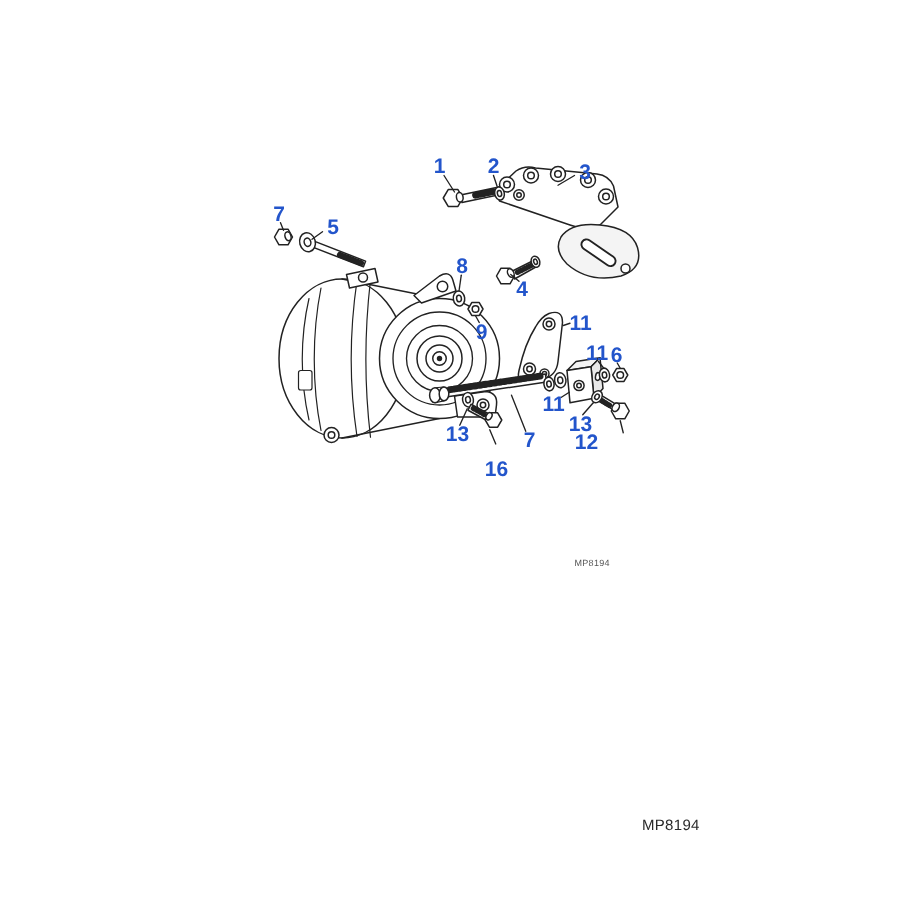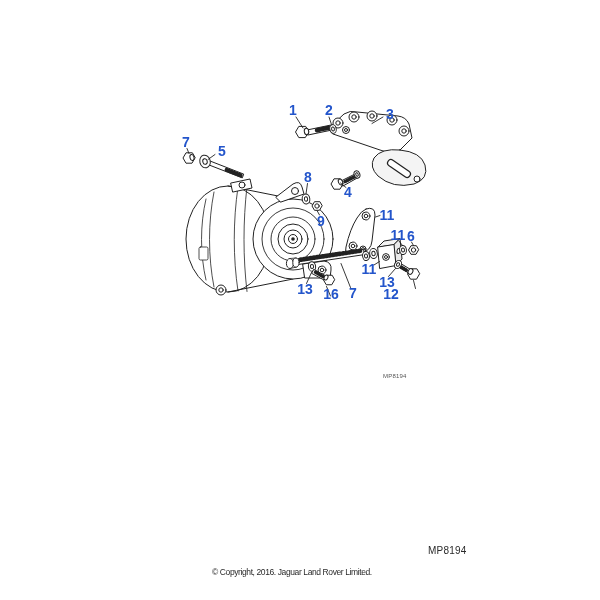--- a/index.html
+++ b/index.html
@@ -206,21 +206,20 @@
   <div class="callout" style="left:222px;top:151px">5</div>
   <div class="callout" style="left:308px;top:177px">8</div>
   <div class="callout" style="left:348px;top:192px">4</div>
   <div class="callout" style="left:321px;top:221px">9</div>
   <div class="callout" style="left:387px;top:215px">11</div>
   <div class="callout" style="left:398px;top:235px">11</div>
   <div class="callout" style="left:411px;top:236px">6</div>
   <div class="callout" style="left:369px;top:269px">11</div>
   <div class="callout" style="left:305px;top:289px">13</div>
   <div class="callout" style="left:353px;top:293px">7</div>
-  <div class="callout" style="left:331px;top:294px">16</div>
+  <div class="callout" style="left:331px;top:312px">16</div>
   <div class="callout" style="left:387px;top:282px">13</div>
   <div class="callout" style="left:391px;top:294px">12</div>
 
   <div class="watermark">MP8194</div>
   <div class="image-code">MP8194</div>
-  <div class="copyright">© Copyright, 2016. Jaguar Land Rover Limited.</div>
 
 </div>
 
 </body></html>

